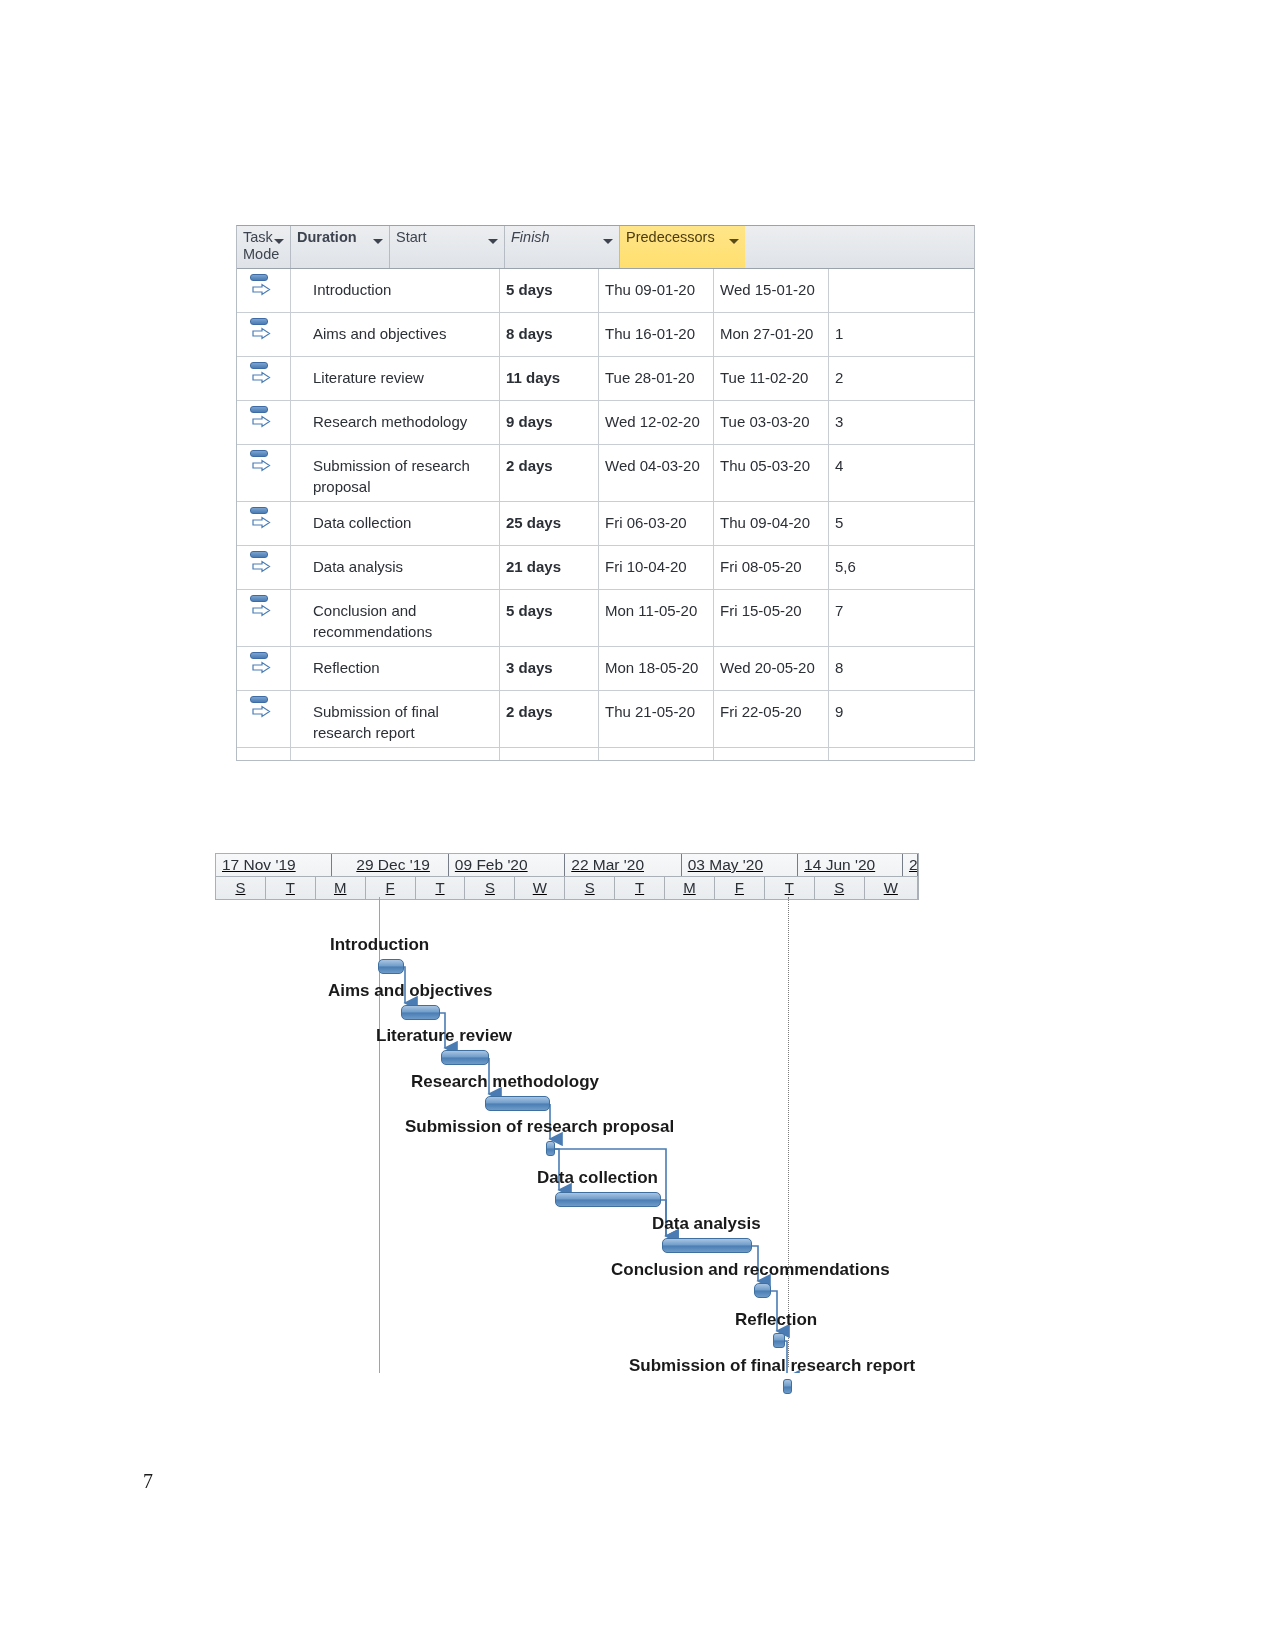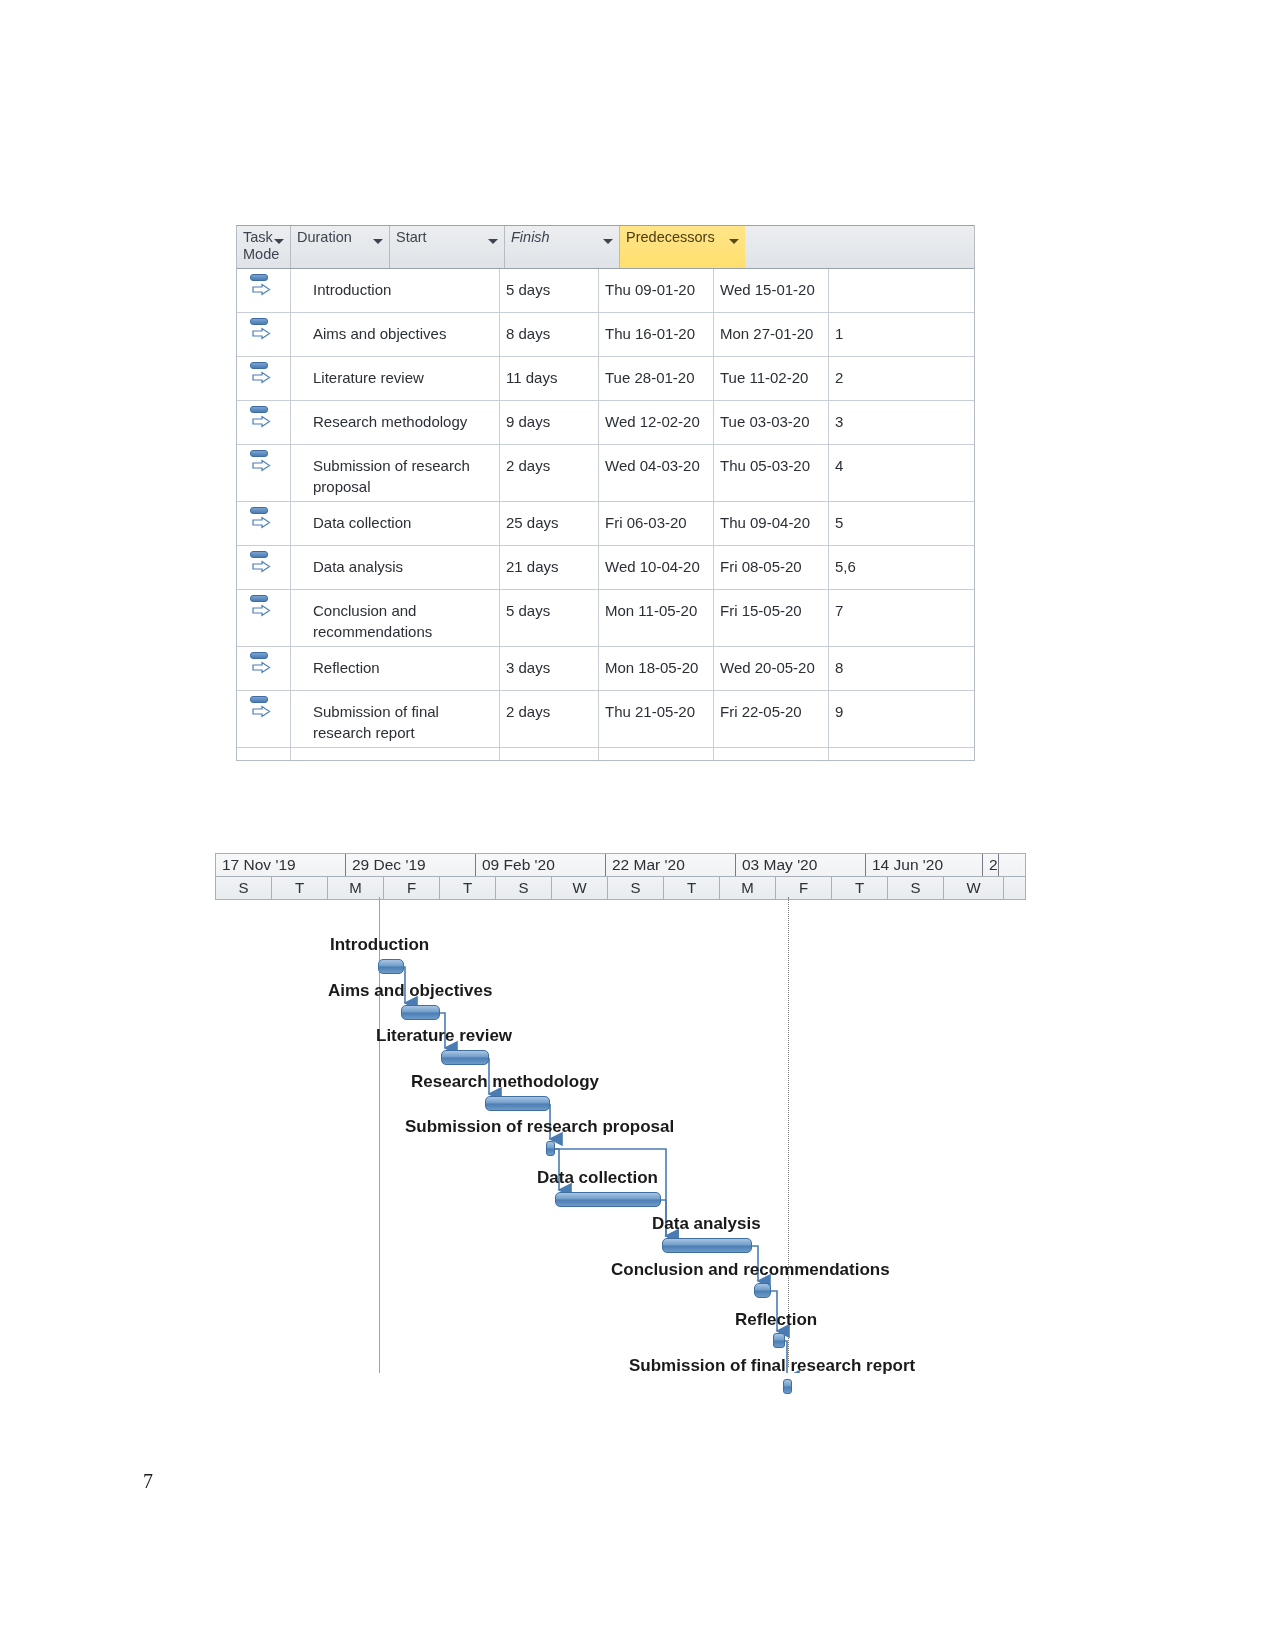--- a/index.html
+++ b/index.html
@@ -90,21 +90,21 @@
     font-size: 15px;
     color: #2b2f36;
     line-height: 21px;
   }
   .pt-row .td.mode { position: relative; padding: 0; }
   .pt-row .td.name { padding-left: 22px; }
 
   
   .c-mode { width: 54px; }
   .c-name { width: 209px; }
-  .c-dur  { width: 99px; }
+  .c-dur  { width: 99px; font-weight: bold; }
   .c-start{ width: 115px; }
   .c-fin  { width: 115px; }
   .c-pred { width: 125px; border-right: none !important; }
 
   
   .mode-icon {
     position: absolute;
     left: 13px;
     top: 5px;
     width: 22px;
@@ -138,24 +138,25 @@
     position: absolute;
     left: 215px;
     top: 853px;
     width: 785px;
     height: 520px;
     font-family: "Liberation Sans", sans-serif;
   }
   .gt-head {
     position: absolute;
     left: 0; top: 0;
-    width: 811px;
+    width: 704px;
     border: 1px solid #a9b0b8;
     box-sizing: border-box;
     background: linear-gradient(to bottom, #f7f8f9 0%, #e9ecef 100%);
+    text-decoration: underline;
   }
   .gt-top, .gt-bot { display: flex; }
   .gt-top { height: 22px; border-bottom: 1px solid #a9b0b8; }
   .gt-bot { height: 22px; }
   .gt-top .cell {
     border-right: 1px solid #767d86;
     box-sizing: border-box;
     font-size: 15.5px;
     color: #2b2f36;
     line-height: 21px;
@@ -346,21 +347,21 @@
         <div class="td mode c-mode">
           <span class="mode-icon">
   <span class="bar"></span>
   <svg class="arw" viewBox="0 0 19 13" xmlns="http://www.w3.org/2000/svg">
     <path d="M1 4 H10 V1.5 L17.5 6.5 L10 11.5 V9 H1 Z" fill="#ffffff" stroke="#4a7cb5" stroke-width="1.2"></path>
   </svg>
           </span>
         </div>
         <div class="td name c-name">Data analysis</div>
         <div class="td c-dur">21 days</div>
-        <div class="td c-start">Wed 10-04-20</div>
+        <div class="td c-start">Fri 10-04-20</div>
         <div class="td c-fin">Fri 08-05-20</div>
         <div class="td c-pred">5,6</div>
       </div>
       <div class="pt-row tall">
         <div class="td mode c-mode">
           <span class="mode-icon">
   <span class="bar"></span>
   <svg class="arw" viewBox="0 0 19 13" xmlns="http://www.w3.org/2000/svg">
     <path d="M1 4 H10 V1.5 L17.5 6.5 L10 11.5 V9 H1 Z" fill="#ffffff" stroke="#4a7cb5" stroke-width="1.2"></path>
   </svg>
@@ -410,21 +411,21 @@
     <div class="td c-start"></div>
     <div class="td c-fin"></div>
     <div class="td c-pred"></div>
   </div>
 </div>
 
 <div class="gantt">
   <div class="gt-head">
     <div class="gt-top" id="gt-top">
         <div class="cell" style="width: 130px;">17 Nov '19</div>
-        <div class="cell" style="width: 130px;">29 Dec '19</div>
+        <div class="cell" style="width: 130px; text-align: center;">29 Dec '19</div>
         <div class="cell" style="width: 130px;">09 Feb '20</div>
         <div class="cell" style="width: 130px;">22 Mar '20</div>
         <div class="cell" style="width: 130px;">03 May '20</div>
         <div class="cell" style="width: 117px;">14 Jun '20</div>
         <div class="cell" style="width: 16px;">2</div>
       </div>
     <div class="gt-bot" id="gt-bot">
         <div class="cell" style="width: 56px;">S</div>
         <div class="cell" style="width: 56px;">T</div>
         <div class="cell" style="width: 56px;">M</div>

